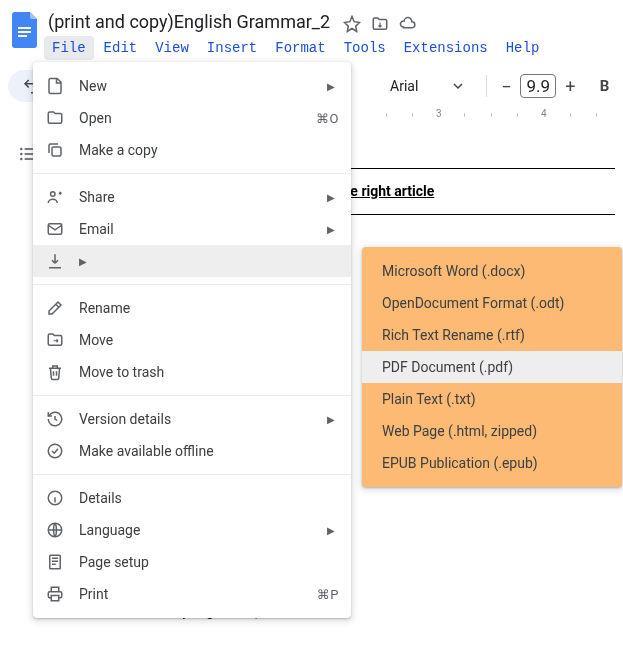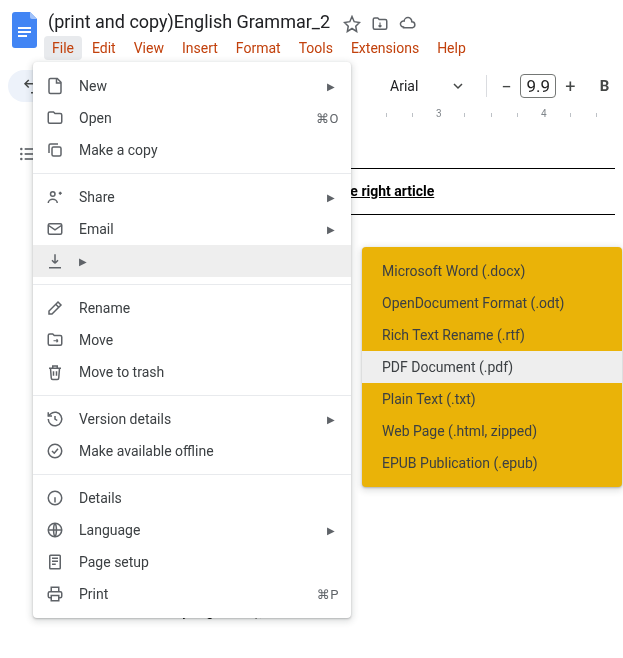--- a/index.html
+++ b/index.html
@@ -6,21 +6,21 @@
   body { width: 623px; height: 658px; background: #fff; overflow: hidden; color: #202124; font-size: 14px; position: relative; }
 
   
   .header { display: flex; align-items: flex-start; padding: 6px 8px 0 8px; }
   .docs-logo { width: 36px; height: 36px; display: flex; align-items: center; justify-content: center; margin-top: 6px; }
   .title-area { flex: 1; }
   .title-row { display: flex; align-items: flex-end; gap: 8px; height: 28px; }
   .doc-title { font-size: 18px; color: #202124; padding: 2px 4px; }
   .title-icon { width: 20px; height: 20px; display: flex; align-items: center; justify-content: center; color: #5f6368; }
   .menubar { display: flex; gap: 2px; height: 28px; align-items: center; }
-  .menubar-item { padding: 4px 8px; font-size: 14px; color: #c2410c; border-radius: 4px; cursor: pointer; }
+  .menubar-item { padding: 4px 8px; font-size: 14px; color: #1d4ed8; border-radius: 4px; cursor: pointer; font-family: Liberation Mono, monospace; }
   .menubar-item.active { background: #e8eaed; }
 
   
   .toolbar { display: flex; align-items: center; height: 40px; padding: 0 8px; gap: 2px; border-bottom: 0; margin-top: 4px; }
   .pill-btn { height: 32px; padding: 0 10px 0 14px; border-radius: 16px; background: #edf2fa; display: flex; align-items: center; gap: 6px; color: #444746; cursor: pointer; margin-right: 8px; }
   .font-select { display: flex; align-items: center; gap: 13px; padding: 0 8px; height: 28px; cursor: pointer; }
   .font-name { font-size: 14px; color: #202124; min-width: 50px; }
   .size-cluster { display: flex; align-items: center; gap: 2px; }
   .size-btn { width: 24px; height: 24px; display: flex; align-items: center; justify-content: center; font-size: 18px; color: #444746; cursor: pointer; border-radius: 4px; }
   .size-box { width: 36px; height: 24px; border: 1px solid #747775; border-radius: 4px; display: flex; align-items: center; justify-content: center; font-size: 17px; color: #1f1f1f; }
@@ -45,21 +45,21 @@
   .menu { position: absolute; left: 33px; top: 62px; width: 318px; background: #fff; border-radius: 4px; box-shadow: 0 2px 6px 2px rgba(60,64,67,.15), 0 1px 2px rgba(60,64,67,.3); padding: 8px 0; z-index: 100; }
   .menu-item { display: flex; align-items: center; height: 32px; padding: 0 12px; font-size: 14px; color: #3c4043; cursor: pointer; position: relative; }
   .menu-item.highlight { background: #eeeeee; }
   .menu-item .mi-icon { width: 20px; height: 20px; margin-right: 14px; display: flex; align-items: center; justify-content: center; color: #5f6368; }
   .menu-item .mi-label { flex: 1; }
   .menu-item .mi-shortcut { font-size: 13px; color: #5f6368; letter-spacing: 0.5px; }
   .menu-item .mi-arrow { width: 12px; color: #5f6368; font-size: 10px; }
   .menu-divider { height: 1px; background: #e8eaed; margin: 7px 0; }
 
   
-  .submenu { position: absolute; left: 362px; top: 247px; width: 260px; background: #eab308; border-radius: 4px; box-shadow: 0 2px 6px 2px rgba(60,64,67,.15), 0 1px 2px rgba(60,64,67,.3); padding: 8px 0; z-index: 101; }
+  .submenu { position: absolute; left: 362px; top: 247px; width: 260px; background: #fdba74; border-radius: 4px; box-shadow: 0 2px 6px 2px rgba(60,64,67,.15), 0 1px 2px rgba(60,64,67,.3); padding: 8px 0; z-index: 101; }
   .submenu .menu-item { padding: 0 20px; }
   .submenu .menu-item.highlight { background: #eeeeee; }
 
   svg { display: block; }
 </style>
 </head>
 <body>
 
 <div class="header">
   <div class="docs-logo">

